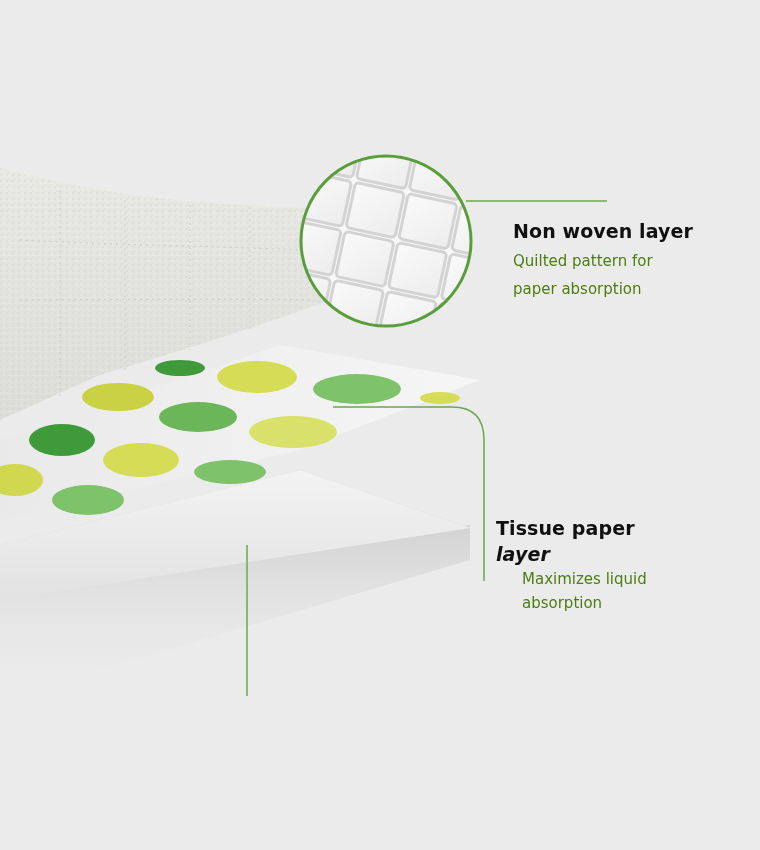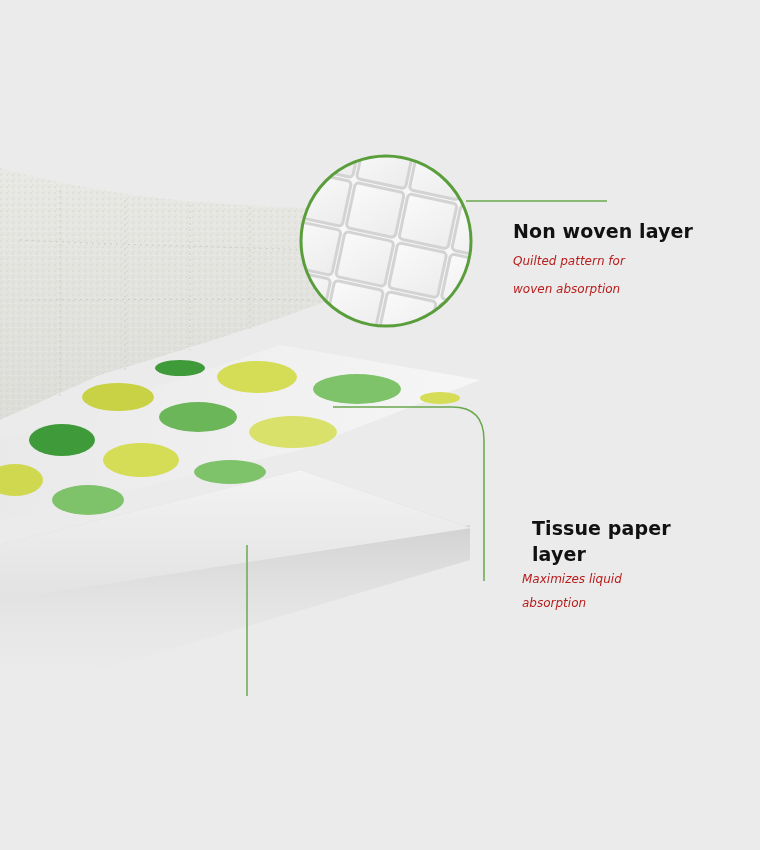--- a/index.html
+++ b/index.html
@@ -6,21 +6,21 @@
   body {
     width: 760px; height: 850px; overflow: hidden;
     background: #ebebeb;
     font-family: "DejaVu Sans", "Liberation Sans", sans-serif;
     position: relative;
   }
   .stage { position: absolute; inset: 0; }
   svg.art { position: absolute; left: 0; top: 0; }
   .label { position: absolute; color: #111; }
   .label .title { font-weight: bold; font-size: 19px; line-height: 24px; letter-spacing: 0.1px; }
-  .label .desc { font-size: 12px; line-height: 24px; color: #b91c1c; font-style: italic; }
+  .label .desc { font-size: 15px; line-height: 24px; color: #4d7c0f; }
 </style>
 </head>
 <body>
 
 <div class="stage">
 
   <svg class="art" width="760" height="850" viewBox="0 0 760 850">
     <defs>
       <linearGradient id="pe" x1="0" y1="0" x2="0" y2="1">
         <stop offset="0" stop-color="#f3f3f3"></stop>
@@ -121,26 +121,26 @@
     </g>
 
     <line x1="466" y1="201" x2="607" y2="201" stroke="#6aa84f" stroke-width="1.5"></line>
     <path d="M333 407 L452 407 Q484 407 484 440 L484 581" fill="none" stroke="#6aa84f" stroke-width="1.5"></path>
     <line x1="247" y1="545" x2="247" y2="696" stroke="#6aa84f" stroke-width="1.5"></line>
   </svg>
 
   <div class="label" style="left:513px; top:219px;">
     <div class="title">Non woven layer</div>
     <div class="desc" style="margin-top:6px;">Quilted pattern for</div>
-    <div class="desc" style="margin-top:4px;">woven absorption</div>
+    <div class="desc" style="margin-top:4px;">paper absorption</div>
   </div>
 
-  <div class="label" style="left:496px; top:516px;margin-left:36px;">
+  <div class="label" style="left:496px; top:516px;">
     <div class="title">Tissue paper</div>
-    <div class="title" style="margin-top:2px;">layer</div>
+    <div class="title" style="margin-top:2px;font-style:italic;">layer</div>
   </div>
   <div class="label" style="left:492px; top:567px;margin-left:30px;">
     <div class="desc">Maximizes liquid</div>
     <div class="desc">absorption</div>
   </div>
 
 
 </div>
 
 </body></html>

